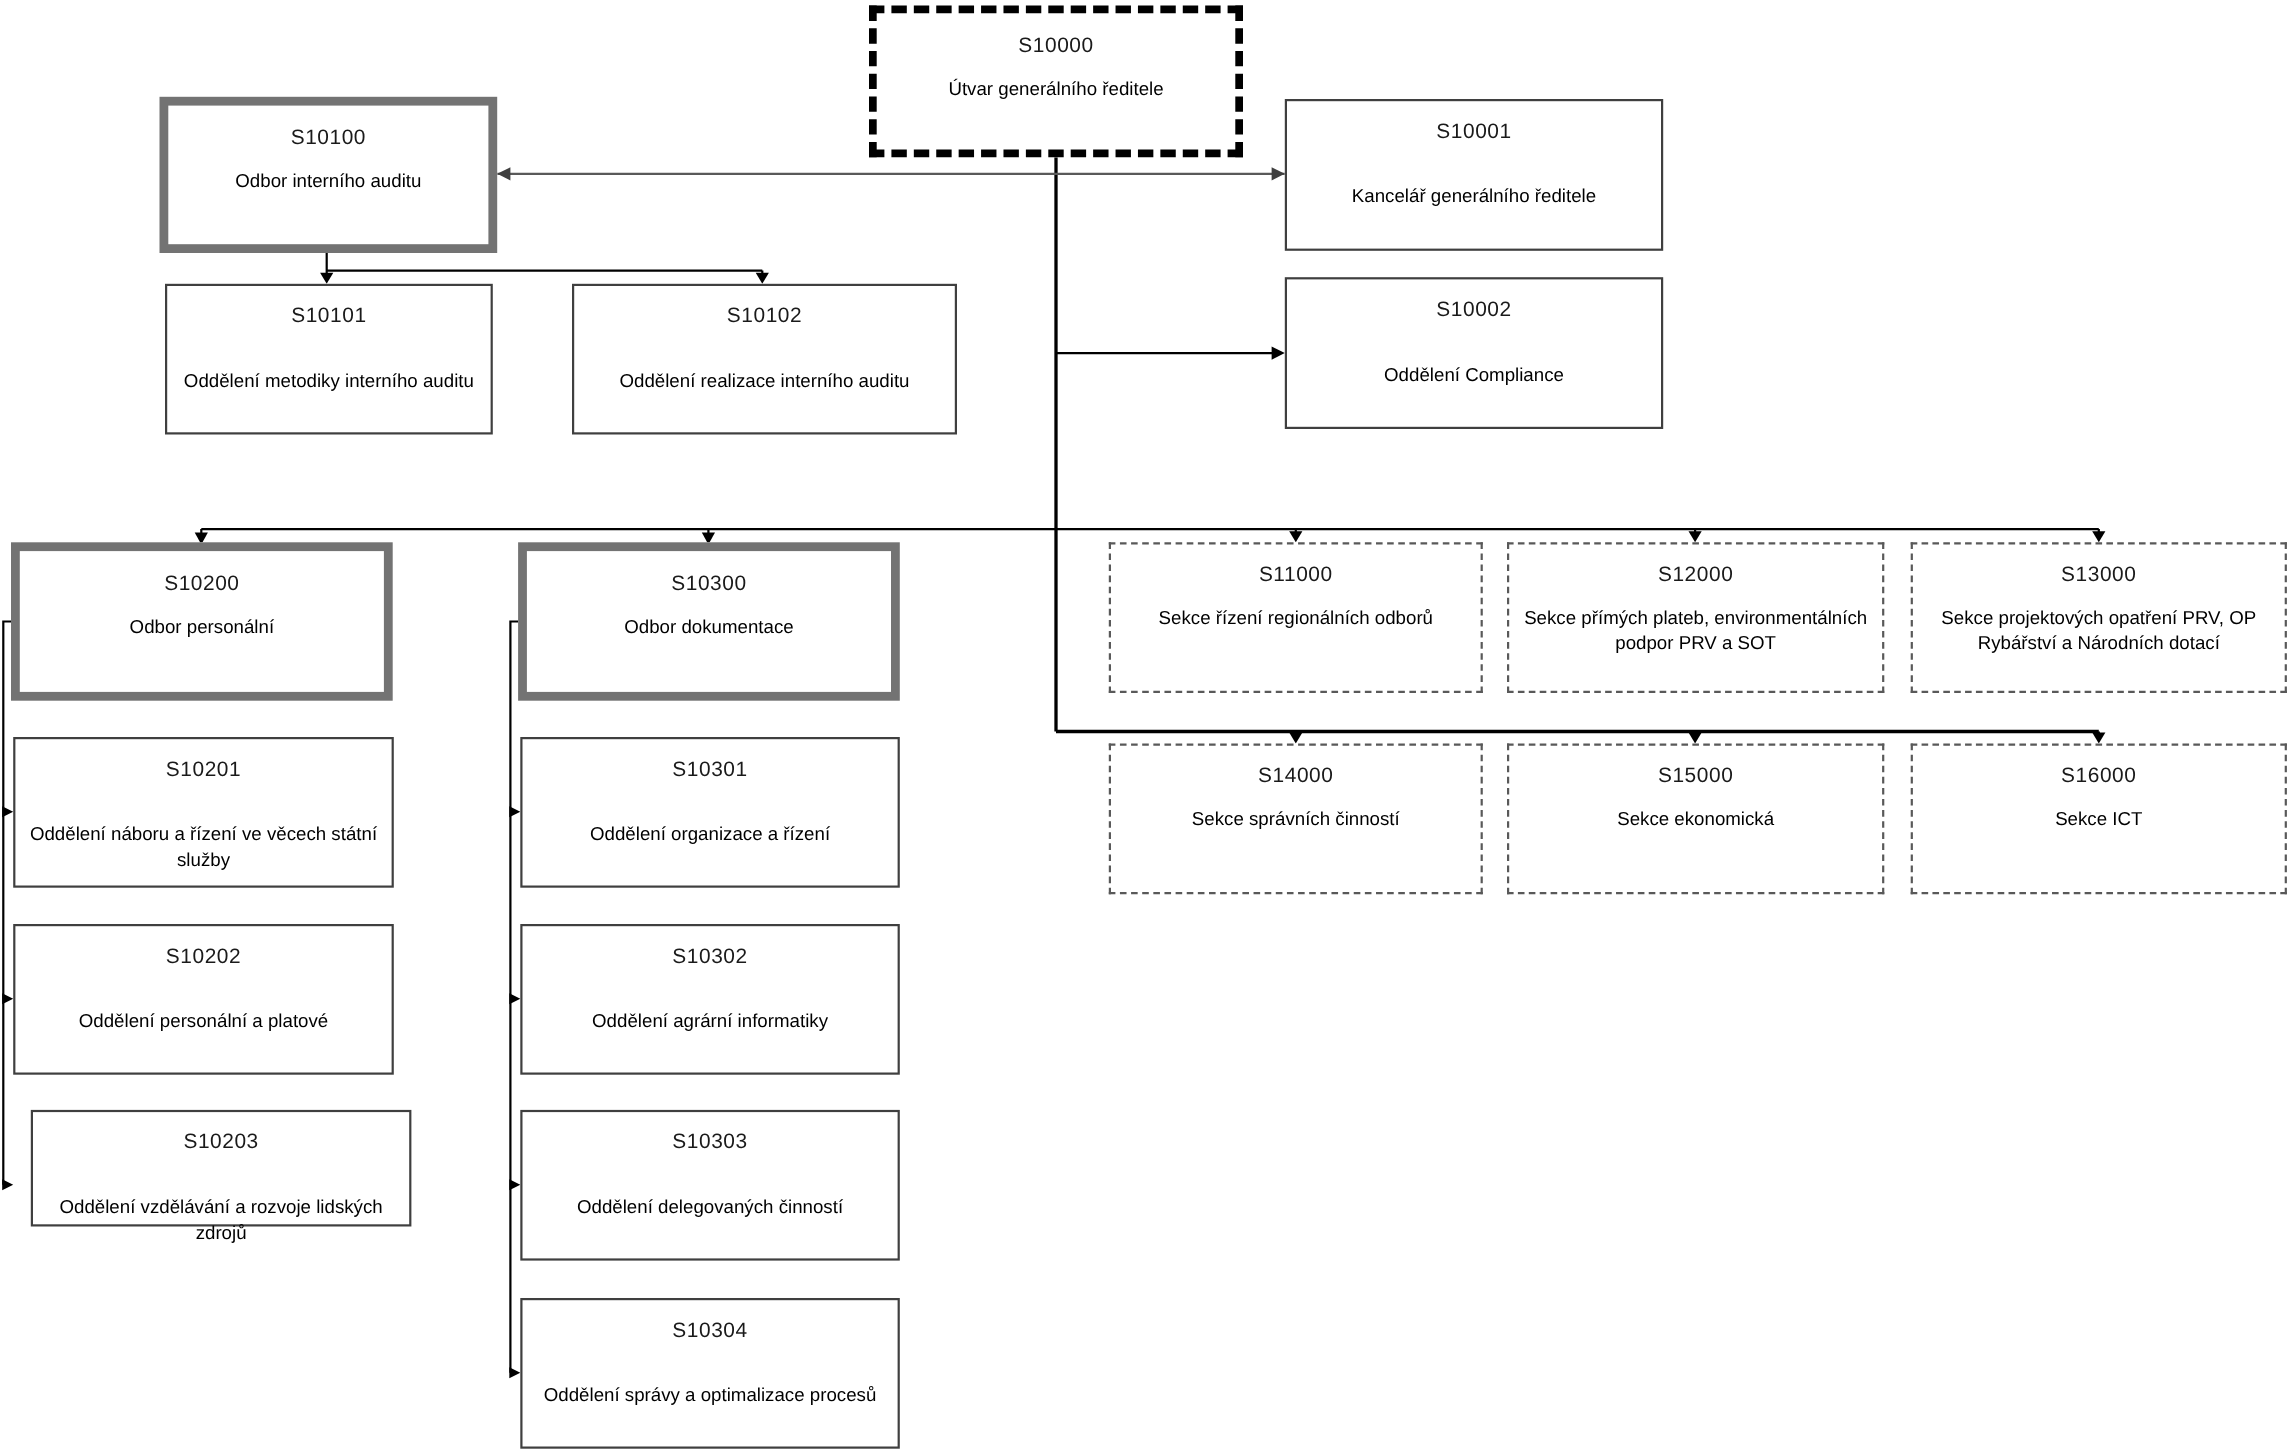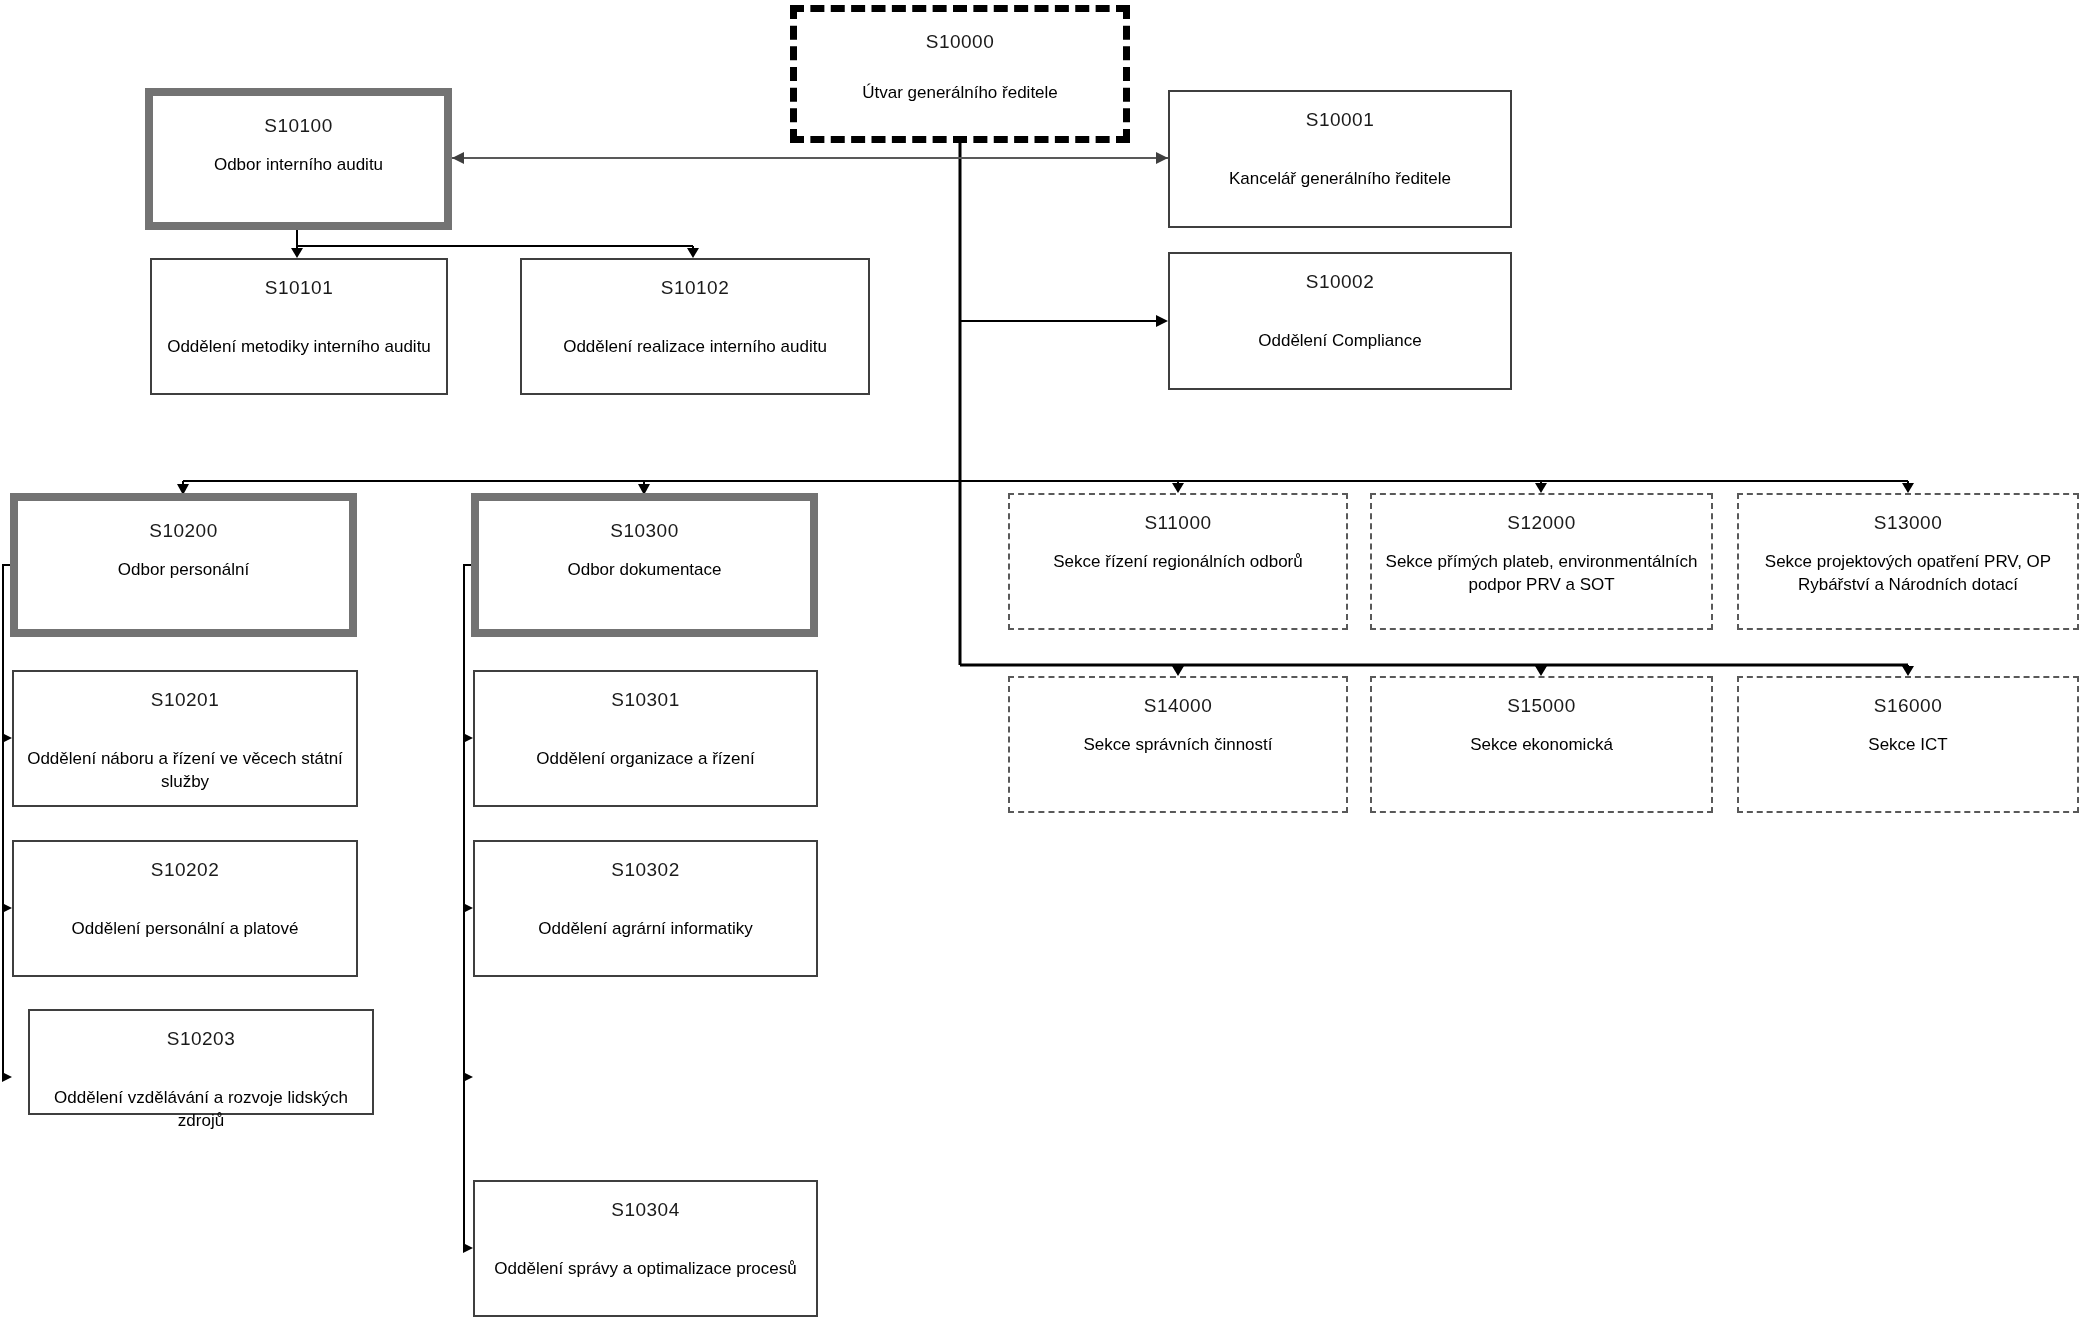--- a/index.html
+++ b/index.html
@@ -35,21 +35,21 @@
   }
   .box .label {
     margin-top: 17px;
     font-size: 17px;
     font-weight: 400;
     line-height: 1.35;
     padding: 0 6px;
     color: #000;
   }
   .thick  { border: 8px solid #737373; text-align: center; }
-  .tdash  { border: 7px dashed #000000; gap: 12px; }
+  .tdash  { border: 7px dashed #000000; }
   .thin   { border: 2px solid #3f3f3f; gap: 20px; }
   .dash   { border: 2px dashed #595959; }
   .thick .code, .tdash .code { margin-top: 2px; }
 </style>
 </head>
 <body>
 
 <div id="canvas">
 
   <svg id="connectors" viewBox="0 0 2081 1318" xmlns="http://www.w3.org/2000/svg">
@@ -181,19 +181,23 @@
   <div class="box thin" style="left:473px;top:670px;width:345px;height:137px">
     <div class="code">S10301</div>
     <div class="label">Oddělení organizace a řízení</div>
   </div>
 
   <div class="box thin" style="left:473px;top:840px;width:345px;height:137px">
     <div class="code">S10302</div>
     <div class="label">Oddělení agrární informatiky</div>
   </div>
 
+  <div class="box thin" style="left:473px;top:1009px;width:345px;height:137px">
+    <div class="code">S10303</div>
+    <div class="label">Oddělení delegovaných činností</div>
+  </div>
 
   <div class="box thin" style="left:473px;top:1180px;width:345px;height:137px">
     <div class="code">S10304</div>
     <div class="label">Oddělení správy a optimalizace procesů</div>
   </div>
 
 </div>
 
 </body></html>

